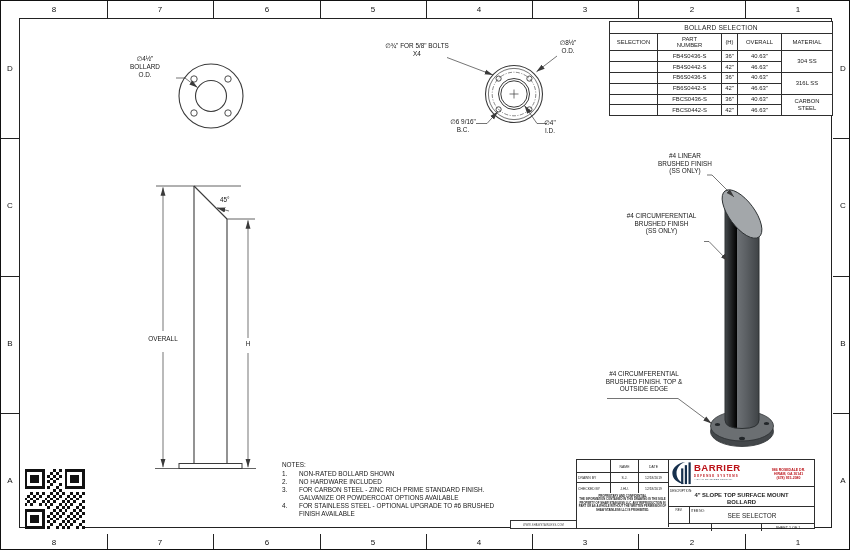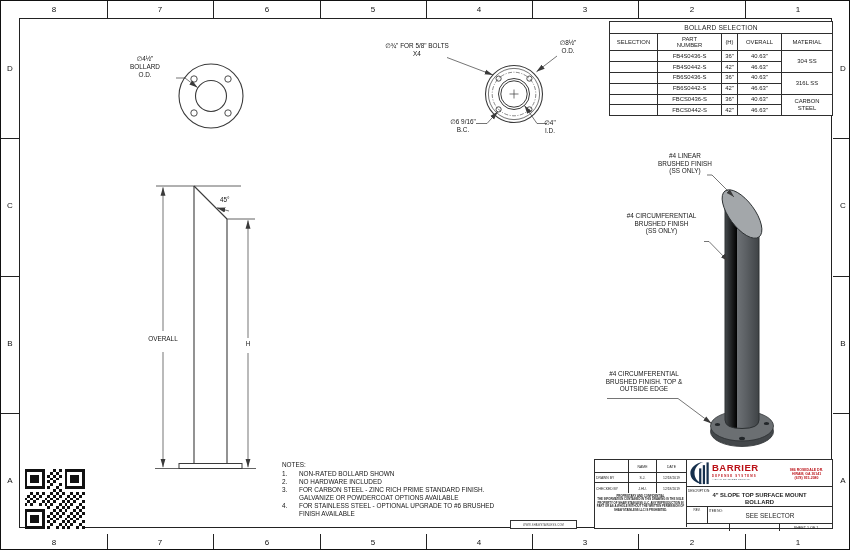--- a/index.html
+++ b/index.html
@@ -37,21 +37,21 @@
   
   #notes{left:281px;top:460px;width:300px;font-size:6.4px;line-height:1.25;color:#161616;}
   #notes .nt{margin-bottom:1px;}
   .note{display:flex;}
   .note .nn{width:17px;flex:none;}
   .note .ntx{width:214px;}
   
   #urlbox{left:509px;top:518.5px;width:67px;height:9px;border:.8px solid #333;box-sizing:border-box;background:#fff;}
   #urlbox .sh{font-size:5.4px;letter-spacing:.3px;color:#444;}
   
-  #tb{left:593px;top:458px;width:239px;height:70px;border:1.1px solid #2e2e2e;box-sizing:border-box;background:#fff;}
+  #tb{left:575px;top:458px;width:239px;height:70px;border:1.1px solid #2e2e2e;box-sizing:border-box;background:#fff;}
   #tb .cell{box-sizing:border-box;}
   #tb-names{position:absolute;left:0;top:0;width:92px;height:33px;border-right:1px solid #2e2e2e;box-sizing:border-box;
     display:grid;grid-template-columns:34px 28px 1fr;grid-template-rows:13px 10px 10px;}
   #tb-names .cell{border-bottom:1px solid #2e2e2e;border-right:1px solid #2e2e2e;position:relative;overflow:hidden;}
   #tb-names .cell.lc{border-right:none;}
   #tb-names .sh{font-size:6.8px;}
   #tb-prop{position:absolute;left:0;top:33px;width:92px;height:34px;border-right:1px solid #2e2e2e;box-sizing:border-box;overflow:hidden;}
   #tb-prop .sh{flex-direction:column;font-size:5.6px;font-weight:bold;line-height:1.25;padding:2px 3px;box-sizing:border-box;align-items:center;justify-content:flex-start;}
   #tb-right{position:absolute;left:92px;top:0;right:0;bottom:0;}
   #tb-logo{position:relative;height:26px;border-bottom:1px solid #2e2e2e;box-sizing:content-box;}

